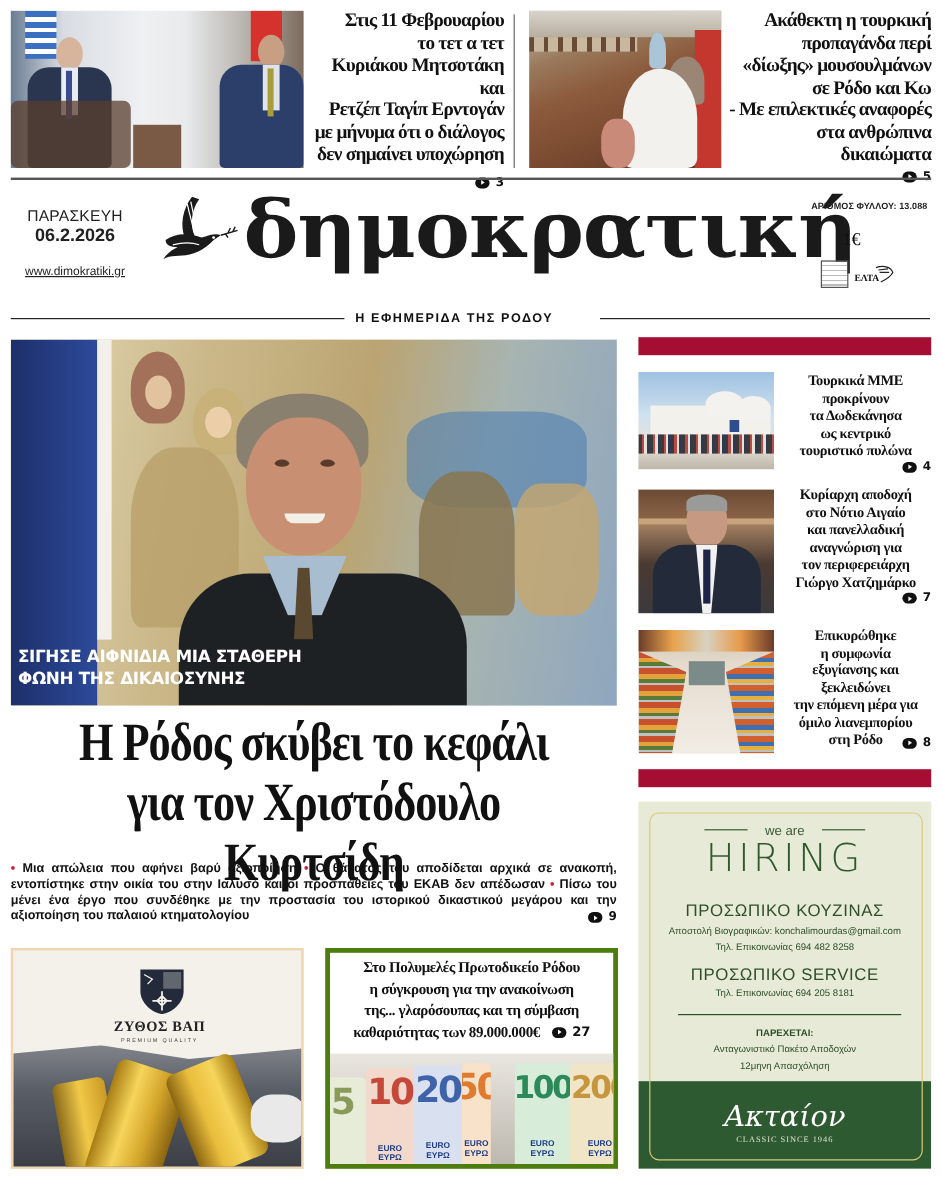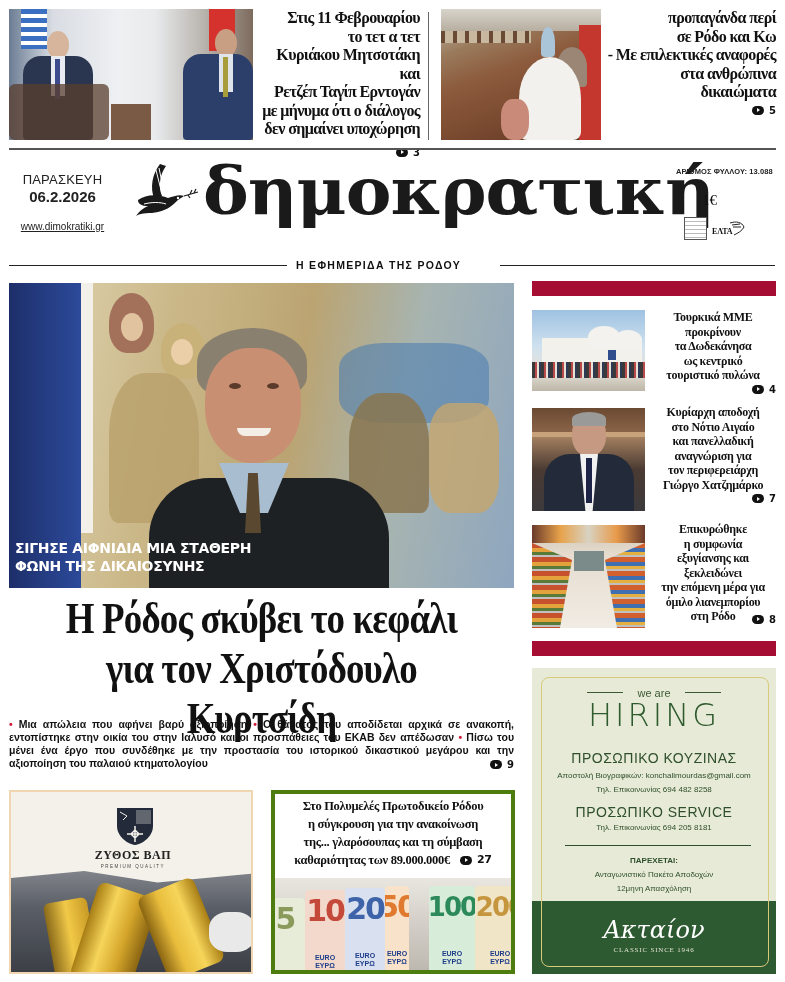--- a/index.html
+++ b/index.html
@@ -145,21 +145,23 @@
   <div class="abs" style="left:0;top:22px;width:90px;height:12px;background:repeating-linear-gradient(90deg,#6b4a35 0 4px,#c8b8a0 4px 12px);"></div>
   <div class="abs" style="left:100px;top:18px;width:14px;height:30px;border-radius:50% 50% 4px 4px;background:#aac4d8;"></div>
   <div class="abs" style="left:138px;top:16px;width:22px;height:115px;background:#c4372f;"></div>
   <div class="abs" style="left:116px;top:38px;width:30px;height:40px;border-radius:50% 50% 4px 4px;background:#9b8676;"></div>
   <div class="abs" style="left:78px;top:48px;width:62px;height:83px;border-radius:50% 50% 8px 8px;background:#f3f1ed;"></div>
   <div class="abs" style="left:60px;top:90px;width:28px;height:41px;border-radius:40%;background:#c98a7a;"></div>
 </div>
 
 <div class="abs" style="left:604px;top:9px;width:172px;">
   <div class="teaser-title">
+    <div>Ακάθεκτη η τουρκική</div>
     <div>προπαγάνδα περί</div>
+    <div>«δίωξης» μουσουλμάνων</div>
     <div>σε Ρόδο και Κω</div>
     <div>- Με επιλεκτικές αναφορές</div>
     <div>στα ανθρώπινα δικαιώματα</div>
   </div>
   <div class="pageref" style="margin-top:3px;">
     <span class="arrow-dot"></span>
     <span>5</span>
   </div>
 </div>
 

